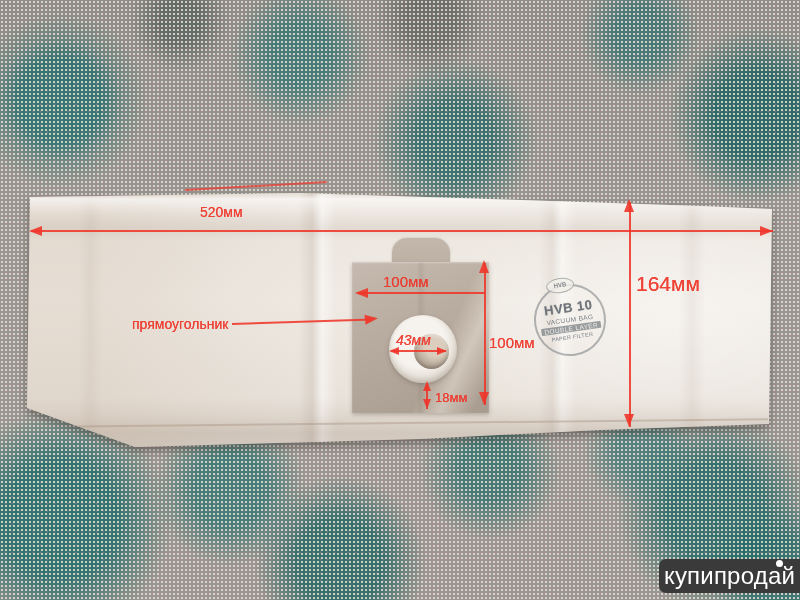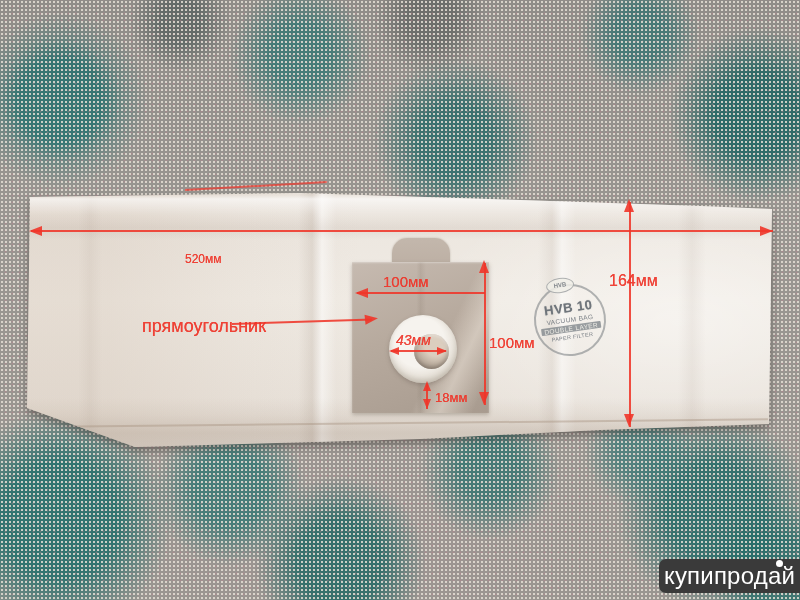--- a/index.html
+++ b/index.html
@@ -146,28 +146,28 @@
         <div class="stamp-filter">PAPER FILTER</div>
       </div>
     </div>
   </div>
 
   <div class="rl" style="left:185px;top:189px;width:142px;height:2px;transform:rotate(-3.2deg);transform-origin:left center;opacity:0.7;"></div>
 
   <div class="rl" style="left:31px;top:230px;width:742px;height:2px;"></div>
   <div class="arr arr-l" style="left:29px;top:226px;"></div>
   <div class="arr arr-r" style="left:760px;top:226px;"></div>
-  <div class="dim-label" style="left:185px;top:204px;font-size:12px;margin-top:48px;">520мм</div>
+  <div class="dim-label" style="left:200px;top:204px;font-size:14px;">520мм</div>
 
   <div class="rl" style="left:629px;top:202px;width:2px;height:225px;"></div>
   <div class="arr arr-u" style="left:624px;top:199px;"></div>
   <div class="arr arr-d" style="left:624px;top:414px;"></div>
-  <div class="dim-label" style="left:609px;top:272px;font-size:16px;">164мм</div>
+  <div class="dim-label" style="left:636px;top:272px;font-size:21px;">164мм</div>
 
-  <div class="dim-label" style="left:142px;top:316px;font-size:18px;">прямоугольник</div>
+  <div class="dim-label" style="left:132px;top:316px;font-size:14px;">прямоугольник</div>
   <div class="rl" style="left:232px;top:323px;width:140px;height:2px;transform:rotate(-1.8deg);transform-origin:left center;"></div>
   <div class="arr arr-r" style="left:365px;top:314px;transform:rotate(-6deg);"></div>
 
   <div class="rl" style="left:357px;top:292px;width:128px;height:2px;"></div>
   <div class="arr arr-l" style="left:355px;top:288px;"></div>
   <div class="dim-label" style="left:383px;top:273px;font-size:15px;">100мм</div>
 
   <div class="rl" style="left:484px;top:263px;width:2px;height:142px;"></div>
   <div class="arr arr-u" style="left:479px;top:260px;"></div>
   <div class="arr arr-d" style="left:479px;top:392px;"></div>

